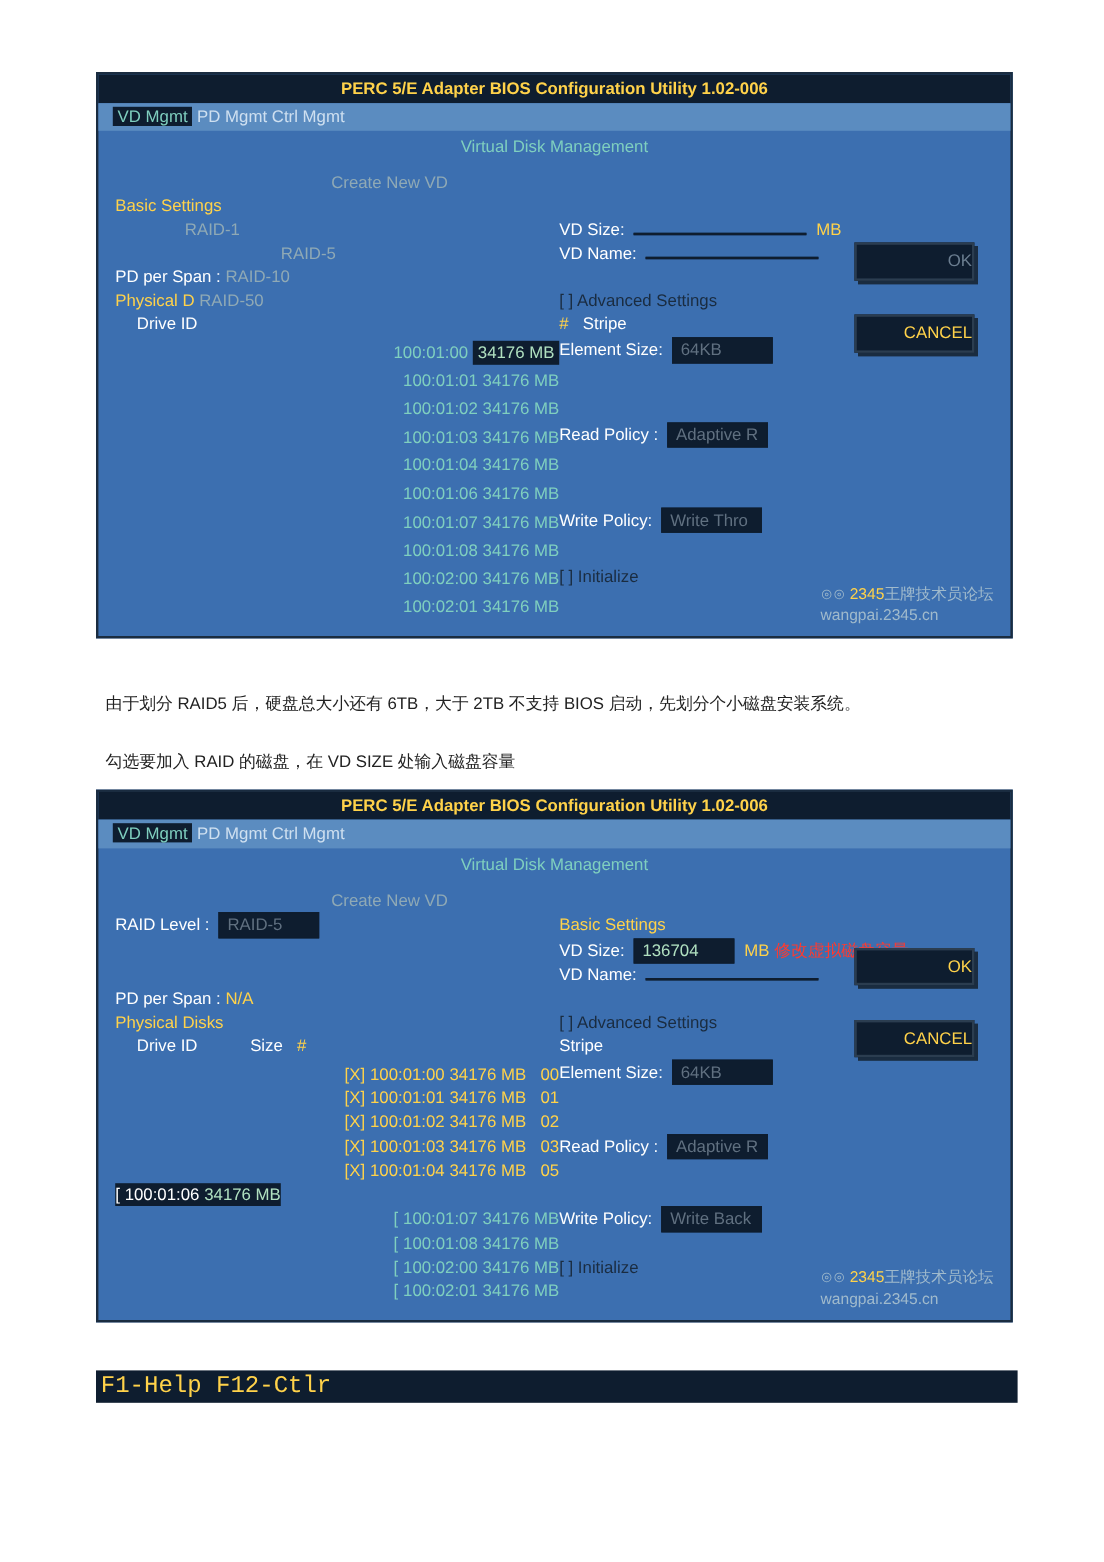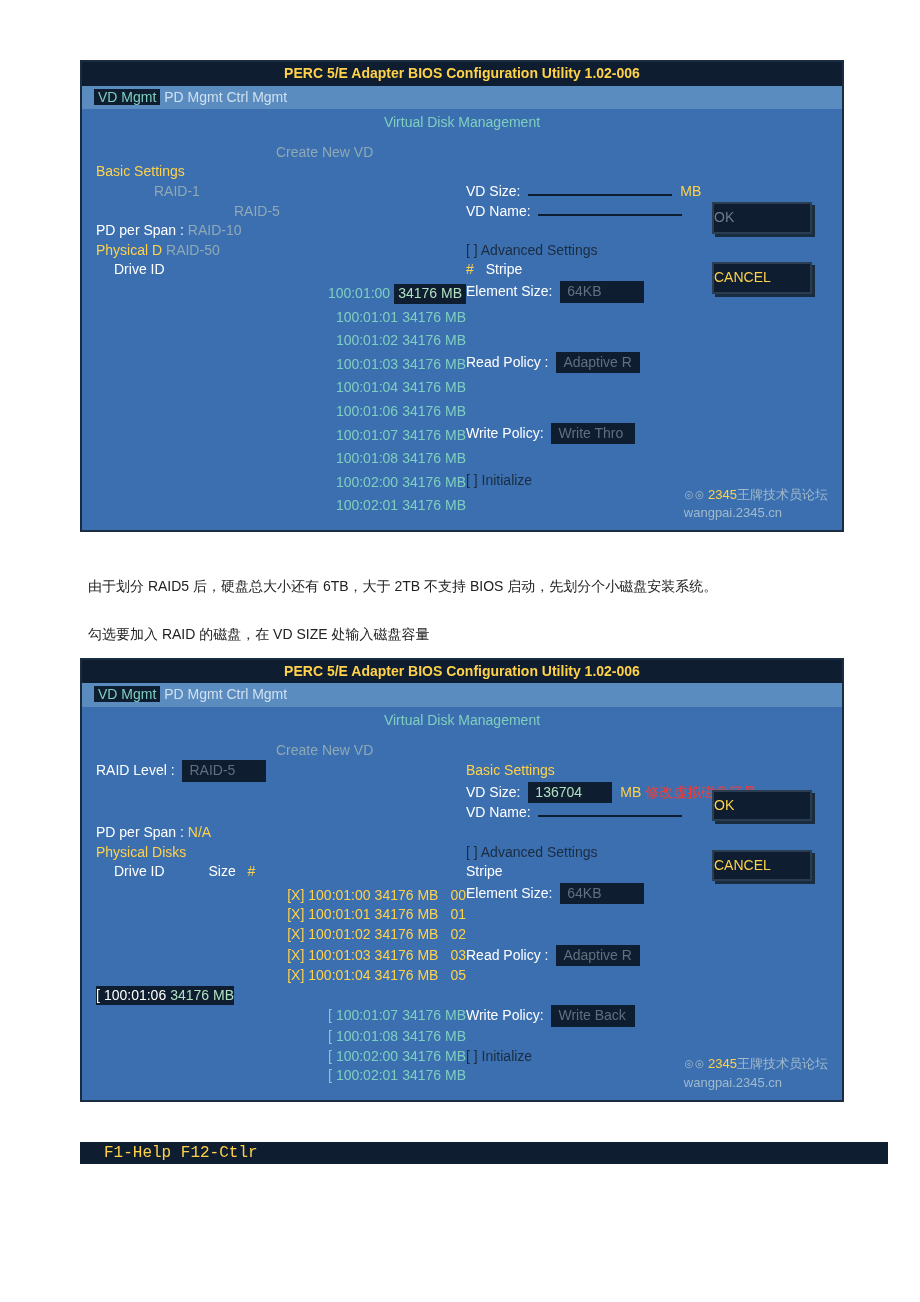--- a/index.html
+++ b/index.html
@@ -76,21 +76,21 @@
     padding: 0 6px;
     margin: 0 4px;
     min-width: 70px;
     border: 1px solid #0e1d2f;
   }
   .valbox.wide { min-width: 130px; }
   .btn {
     position: absolute;
     right: 30px;
     width: 96px;
-    text-align: left;
+    text-align: right;
     padding: 4px 0;
     background: #0e1d2f;
     color: #ffd24a;
     border: 2px solid #2b3d50;
     box-shadow: 3px 3px 0 #1a2c40;
   }
   .btn.ok { top: 140px; }
   .btn.cancel { top: 200px; }
   .btn.ok2 { top: 130px; }
   .btn.cancel2 { top: 190px; }
@@ -118,25 +118,25 @@
   .note {
     margin: 34px 0 10px 8px;
     line-height: 2;
   }
   .bios2 .drow-on { color: #ffd24a; }
   .bios2 .drow-sel { color: #ffffff; background:#0e1d2f; display:flex; gap:4px; width:fit-content;}
   .bios2 .hdrnum { color:#ffd24a; margin-left:8px;}
   .footkeys {
     color:#ffd24a;
     background:#0e1d2f;
-    padding:2px 24px;
+    padding:2px 4px;
     width:760px;
     margin:0 auto;
     font-family:"Courier New",monospace;
-    font-size:16px;
+    font-size:20px;
   }
 </style>
 </head>
 <body>
 
 <div class="page">
 
   <div class="bios">
     <div class="bios-title">PERC 5/E Adapter BIOS Configuration Utility 1.02-006</div>
     <div class="menubar">

